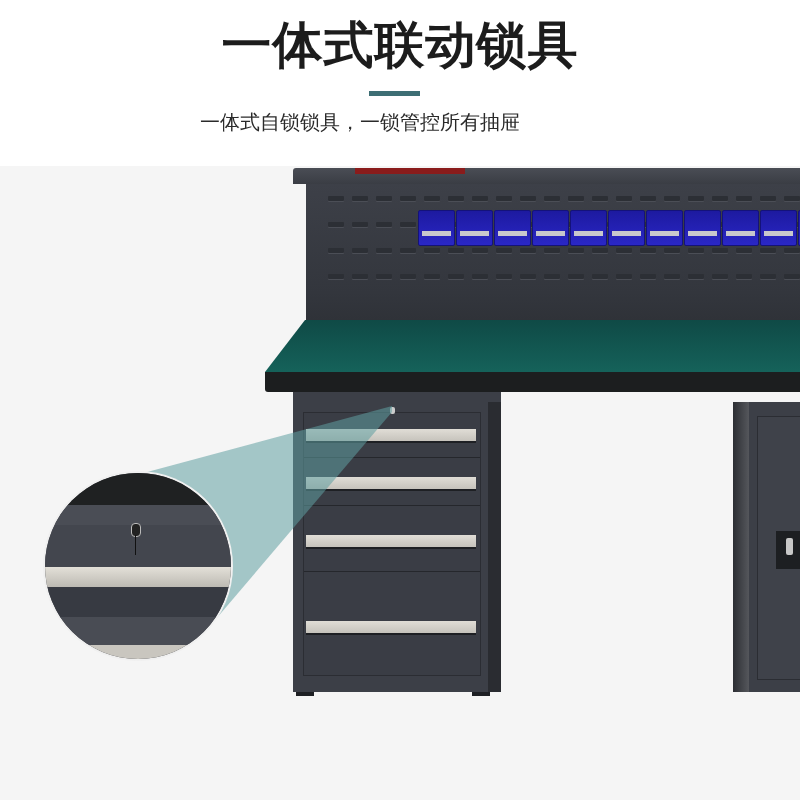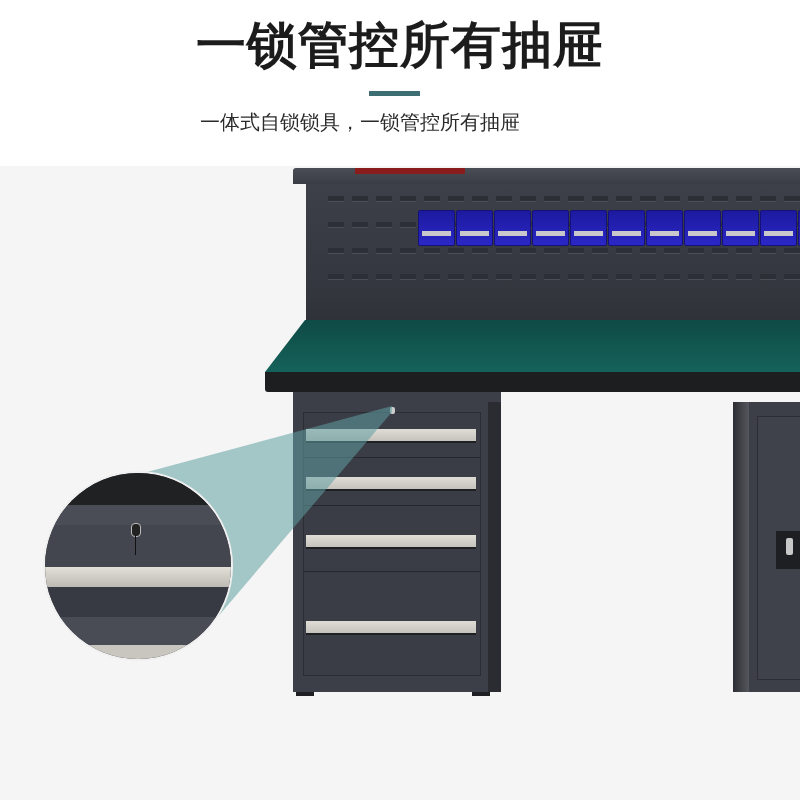--- a/index.html
+++ b/index.html
@@ -37,21 +37,21 @@
   .cone{position:absolute;left:0;top:0;width:800px;height:634px;}
   .magnifier{position:absolute;left:45px;top:307px;width:186px;height:186px;border-radius:50%;overflow:hidden;background:#3b3e45;box-shadow:0 0 0 2px #f0f0f0;}
   .mag-band{position:absolute;left:0;width:186px;}
   .lock-icon{position:absolute;left:86px;top:50px;width:8px;height:12px;border-radius:4px;background:#222;border:1px solid #bbb;}
   .lock-stem{position:absolute;left:90px;top:62px;width:1px;height:20px;background:#111;}
 </style>
 </head>
 <body>
 
 <div class="header">
-  <div class="title">一锁管控所有抽屉</div>
+  <div class="title">一体式联动锁具</div>
   <div class="accent-bar" style="background:#3d6e74"></div>
   <div class="subtitle">一体式自锁锁具，一锁管控所有抽屉</div>
 </div>
 
 <div class="scene">
 
   <div class="peg-top"></div>
   <div class="peg-red"></div>
   <div class="peg-board" id="pegboard">
       <div class="slot" style="left: 22px; top: 12px;"></div>

